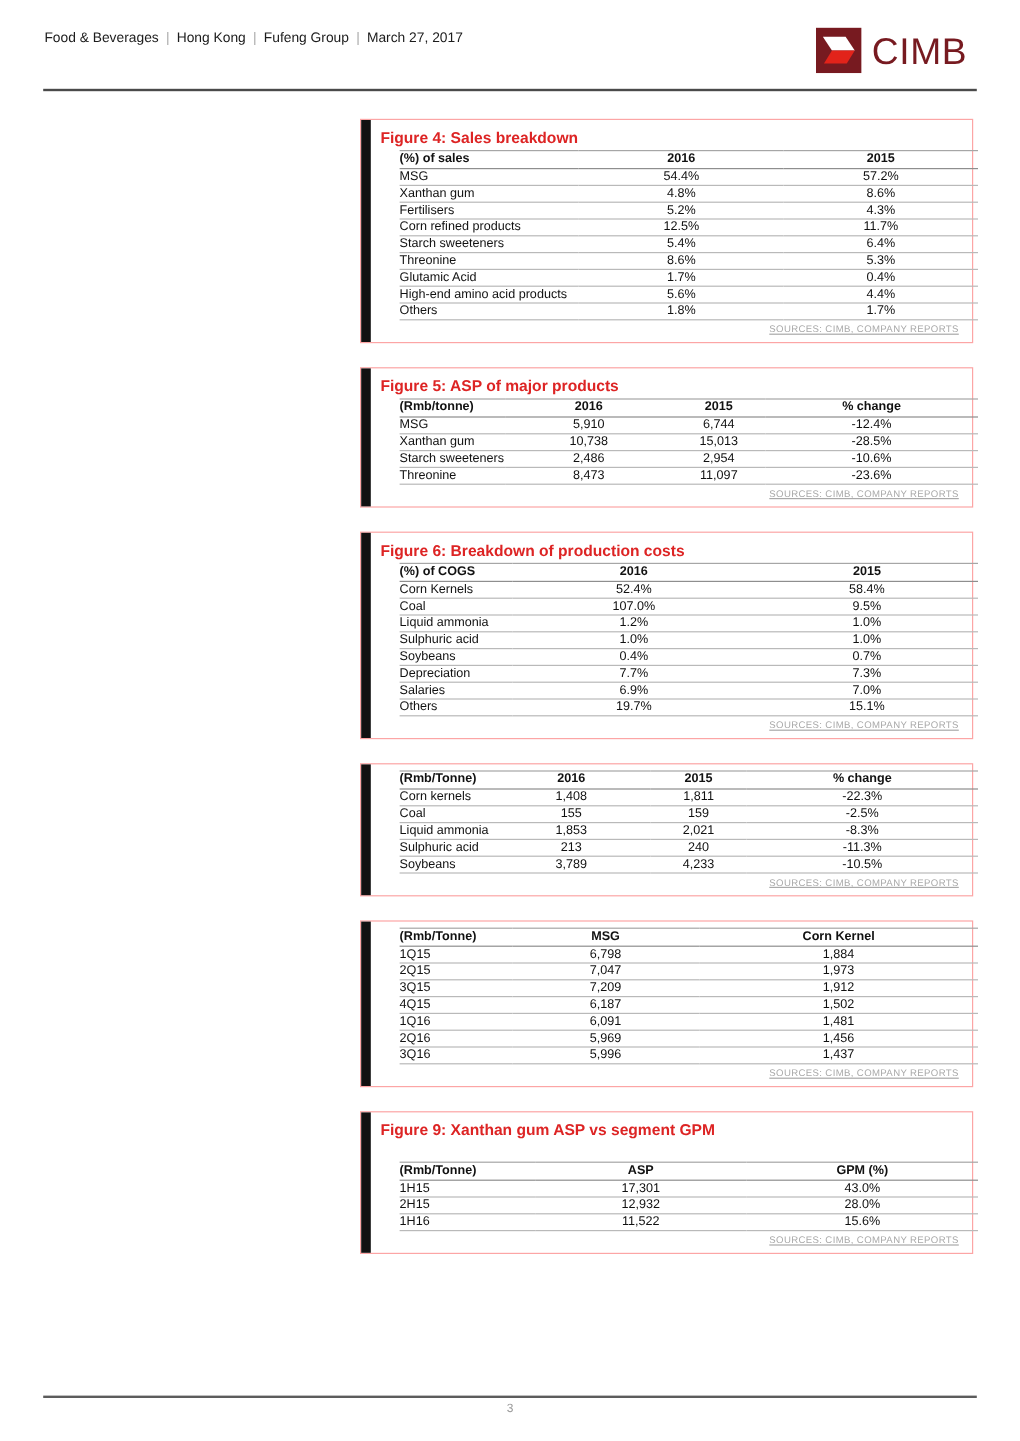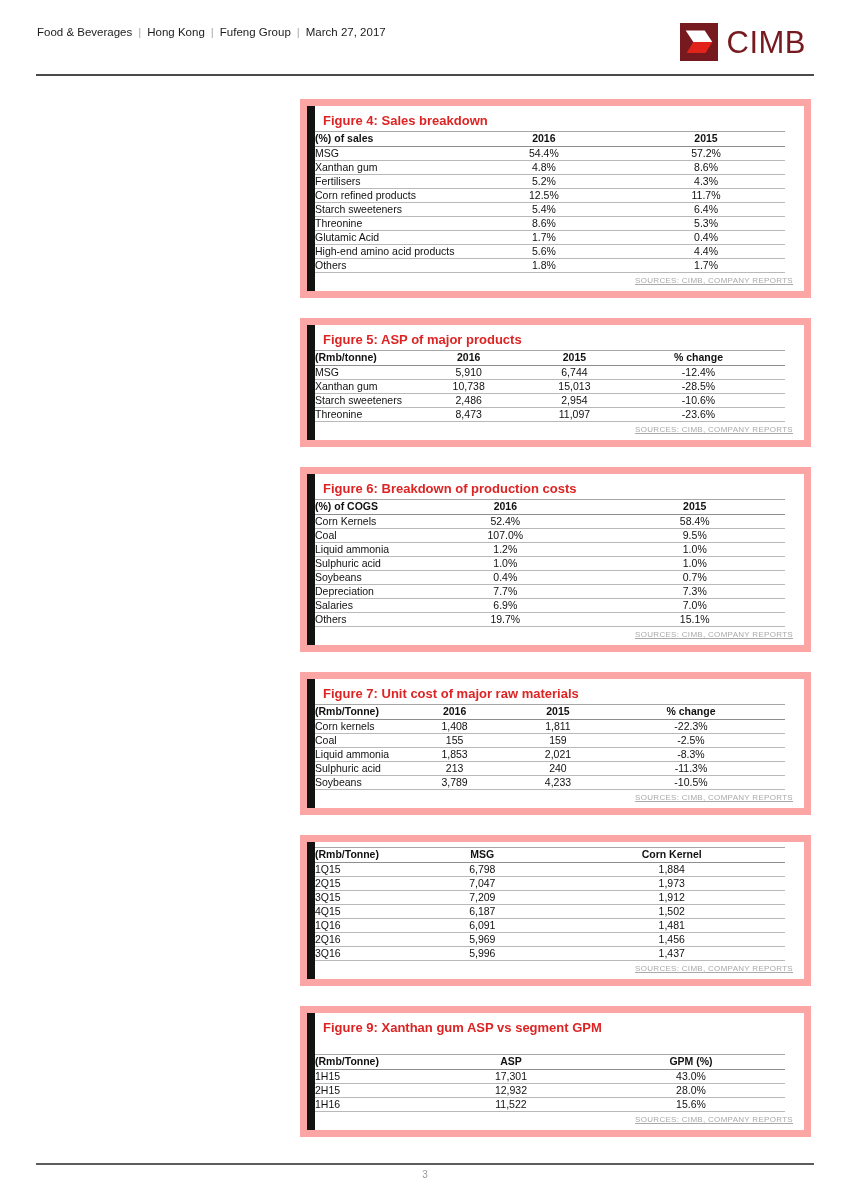--- a/index.html
+++ b/index.html
@@ -62,38 +62,38 @@
 
   
   .content {
     position: absolute;
     left: 300px;
     top: 99px;
     width: 511px;
   }
   .figure {
     display: flex;
-    border: 7px solid #fca5a5;
+    border: 1px solid #fca5a5;
     margin-bottom: 20px;
     background: #ffffff;
   }
   .bar { flex: 0 0 8px; width: 8px; background: #121212; }
   .figbody { flex: 1; min-width: 0; padding-top: 5px; }
   .figtitle {
     margin: 3px 8px 4px 8px;
     font-size: 13px;
     line-height: 13px;
     font-weight: bold;
     color: #dd2424;
   }
   .figure.wide-gap .figtitle { margin-bottom: 20px; }
 
   table.figtable {
     width: calc(100% - 19px);
-    margin-left: 0;
+    margin-left: 24px;
     border-collapse: collapse;
     table-layout: fixed;
     font-size: 10.5px;
     color: #111111;
   }
   table.figtable th {
     font-weight: bold;
     text-align: center;
     line-height: 11px;
     padding: 1px 0 2px 0;
@@ -324,21 +324,20 @@
               </tr>
             </tbody>
           </table>
         <div class="sources">SOURCES: CIMB, COMPANY REPORTS</div>
       </div>
     </section>
 
     <section class="figure">
       <div class="bar"></div>
       <div class="figbody">
-        <h2 class="figtitle">Figure 7: Unit cost of major raw materials</h2>
         <table class="figtable">
             <colgroup>
               <col style="width: 16%;">
               <col style="width: 27.4%;">
               <col style="width: 16.6%;">
               <col style="width: 40%;">
             </colgroup>
             <thead>
               <tr>
                 <th>(Rmb/Tonne)</th>

